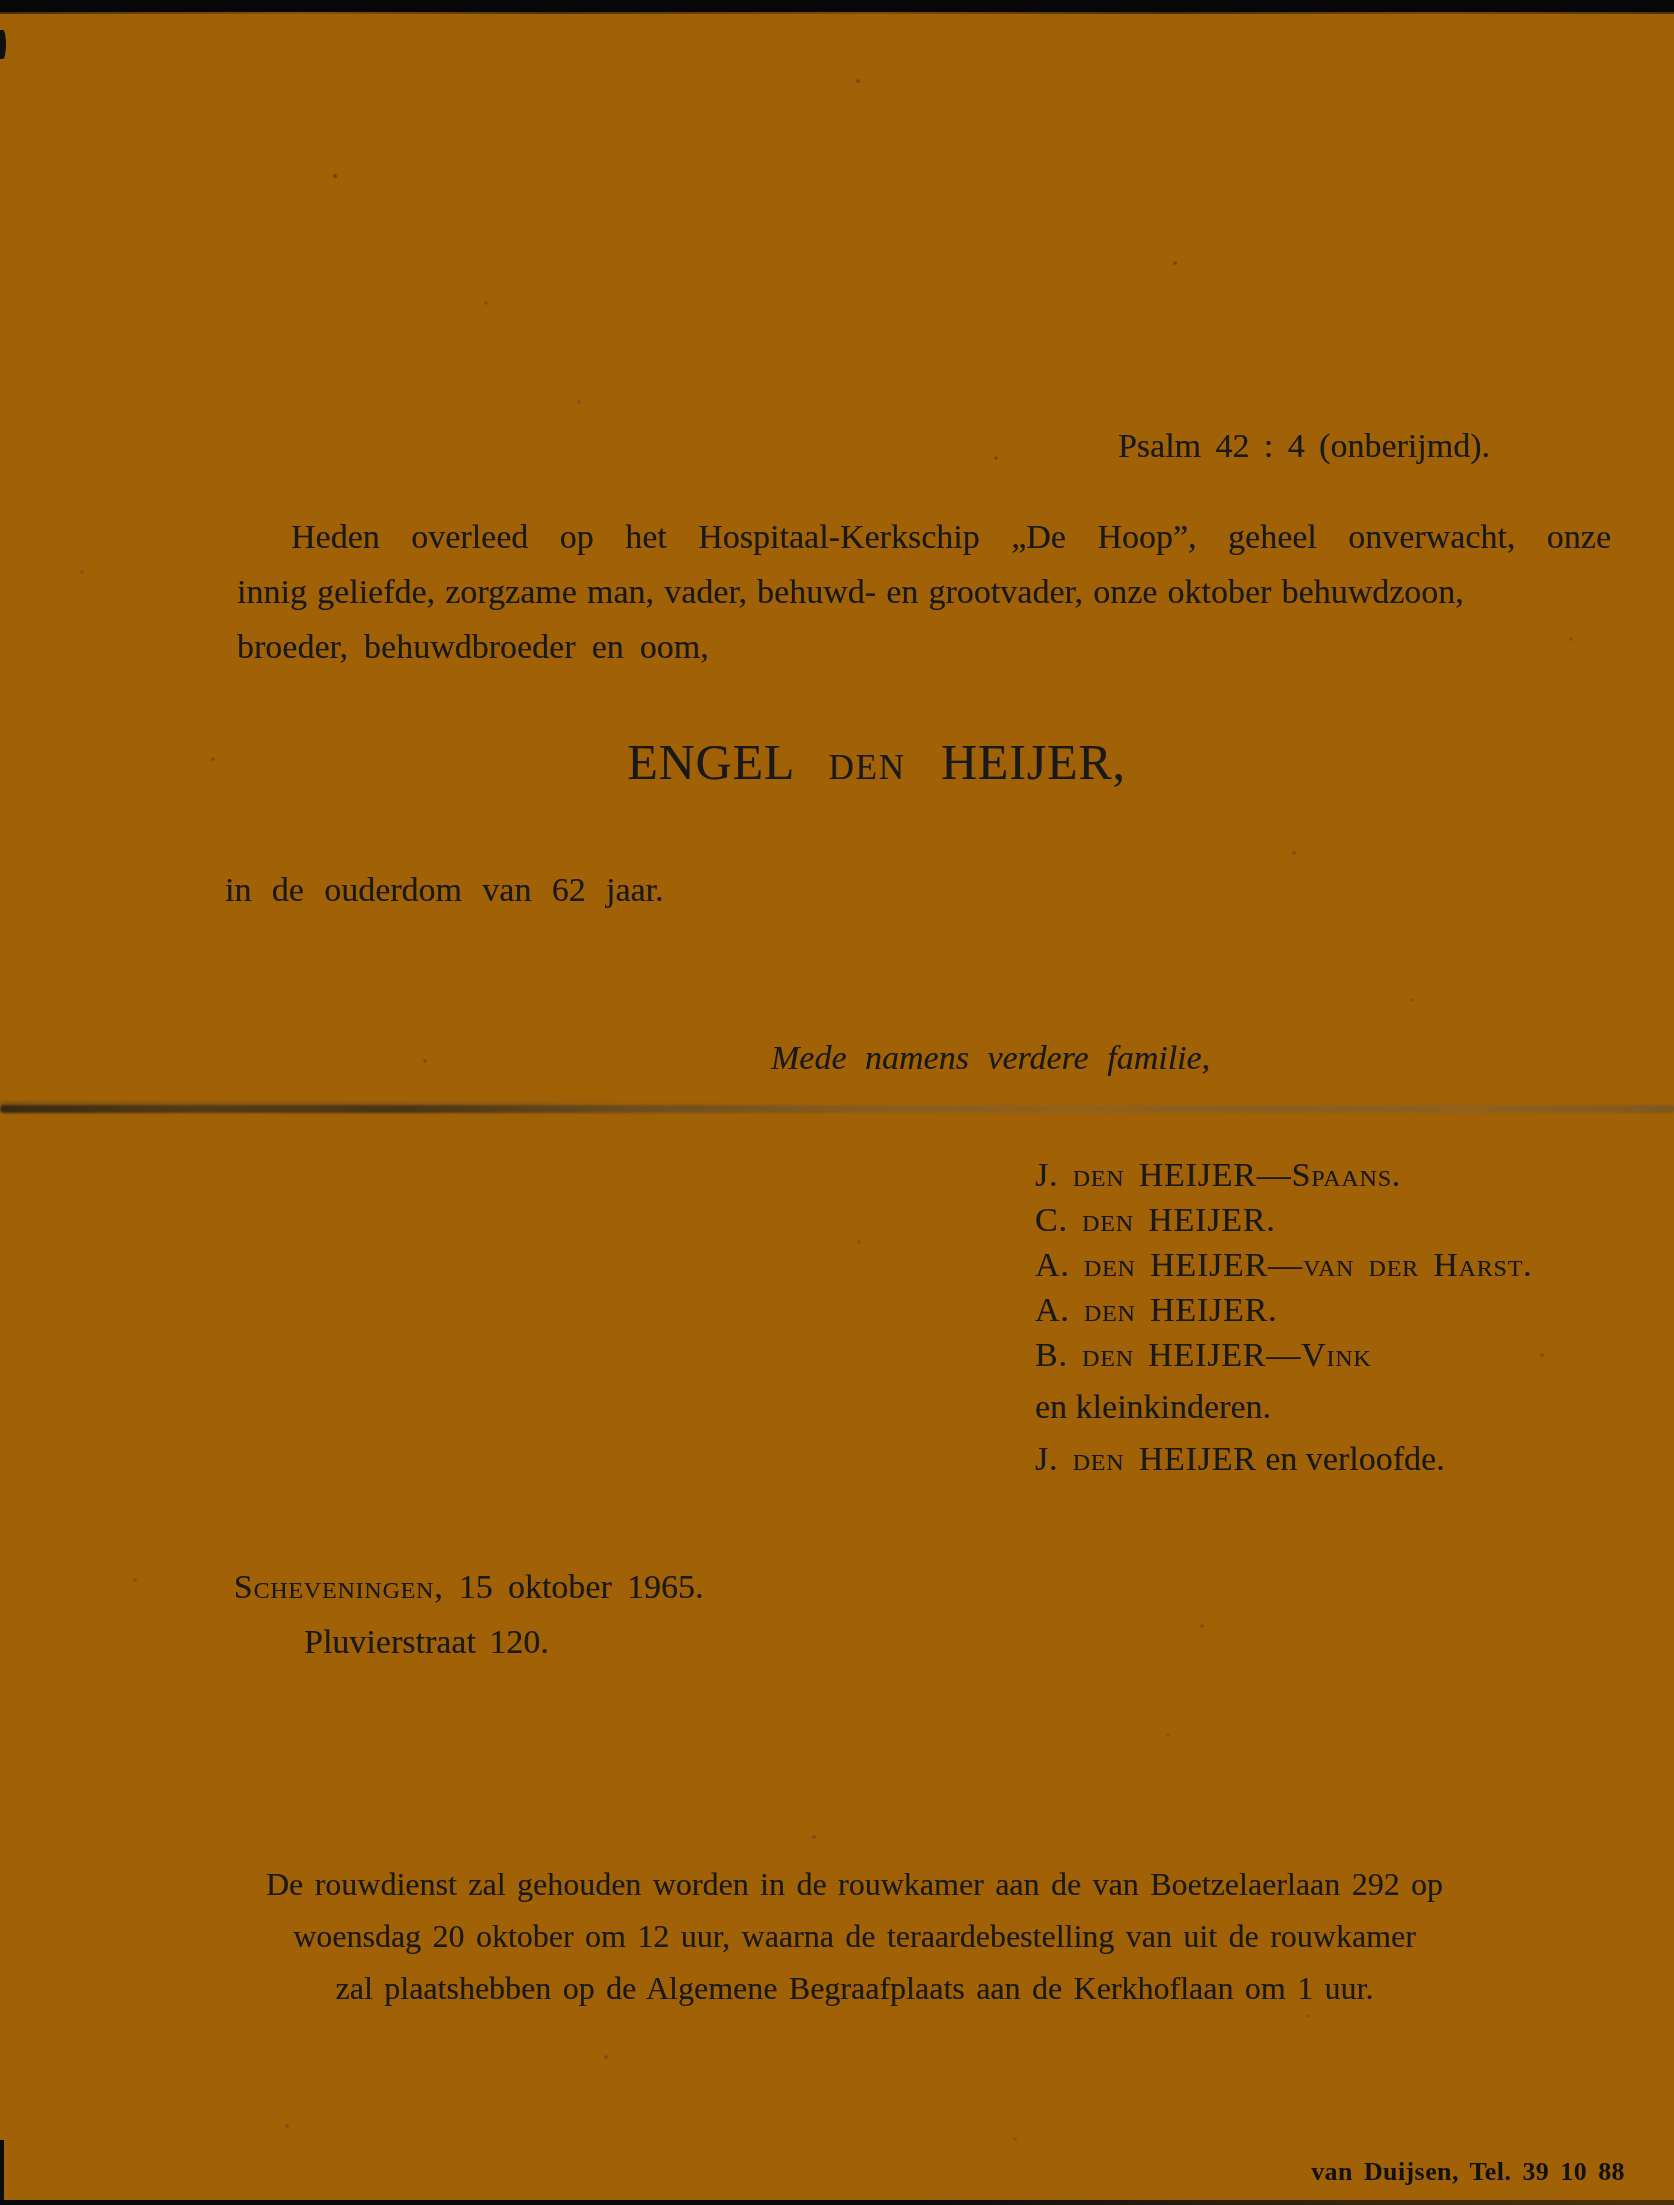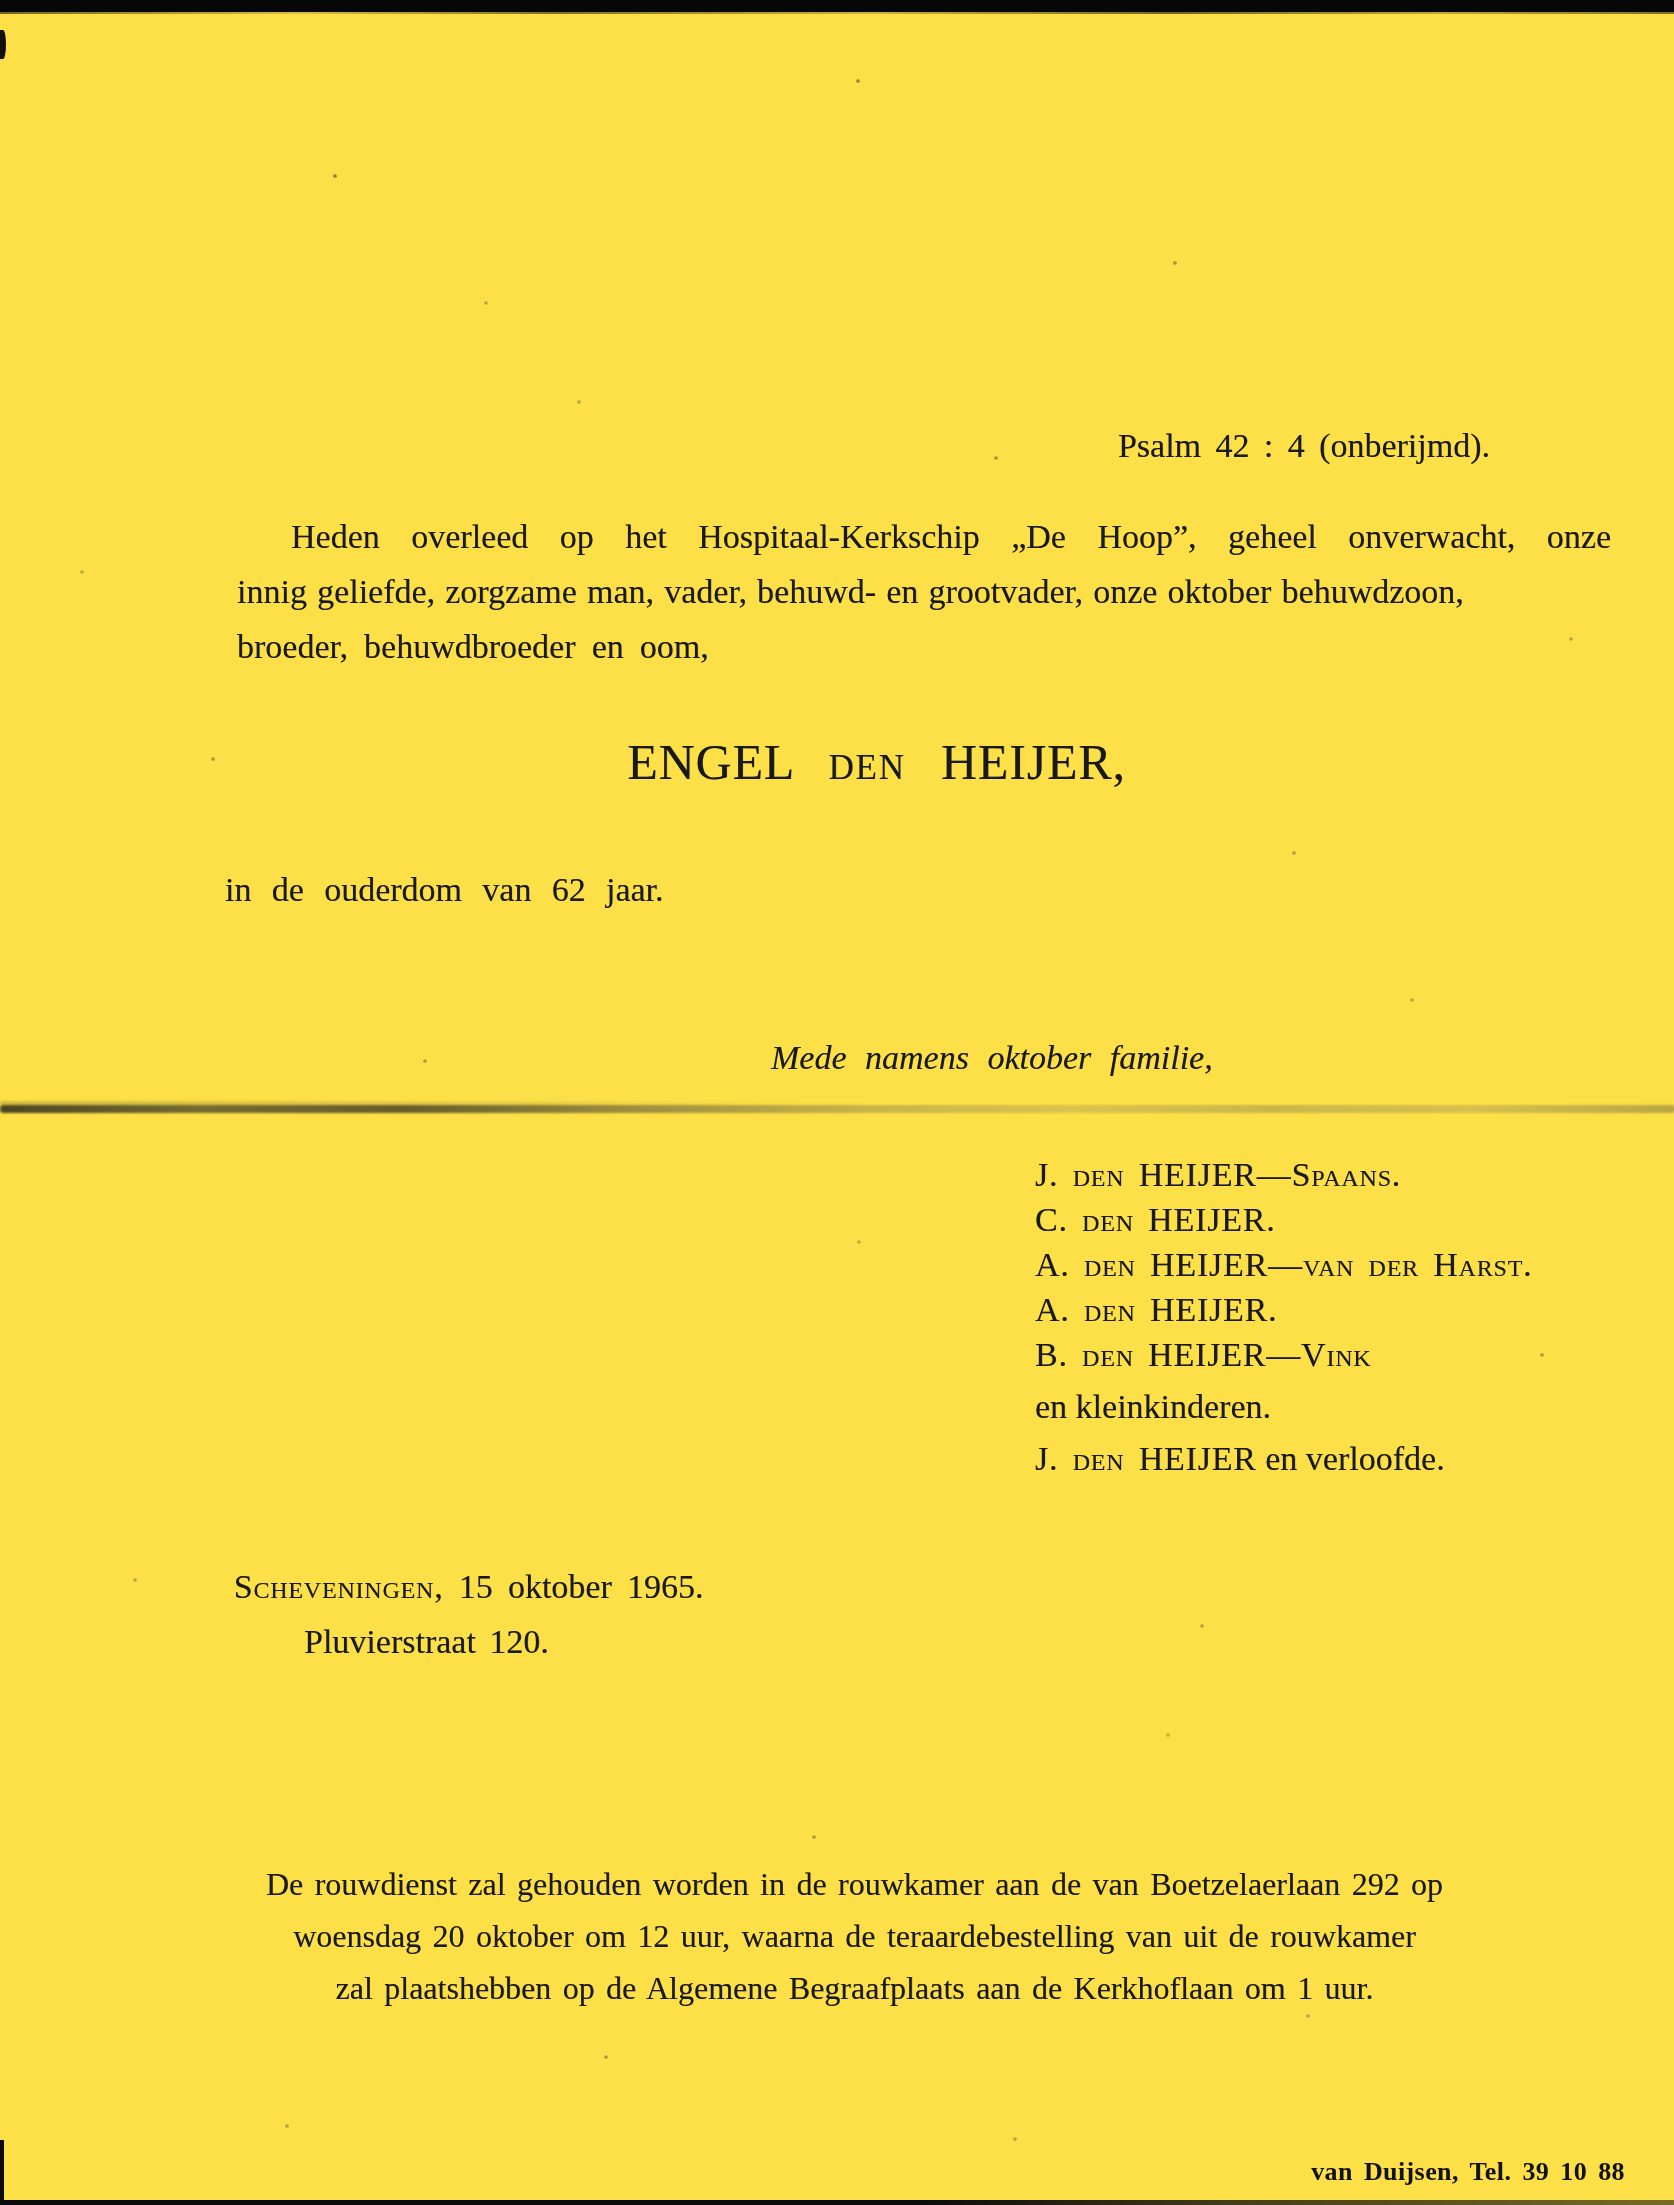--- a/index.html
+++ b/index.html
@@ -1,20 +1,20 @@
 <!DOCTYPE html>
 <html style="font-size:13.4px"><head>
 <meta charset="utf-8">
 <style>
   html, body { margin: 0; padding: 0; background: #888; }
   .page {
     position: relative;
     width: 1675px;
     height: 2205px;
-    background: #fde047;
+    background: #a16207;
     overflow: hidden;
     font-family: "Liberation Serif", "DejaVu Serif", serif;
     color: #191919;
   }
   .ink { text-shadow: 0.3px 0.3px 0.6px rgba(25,25,25,0.45); }
 
   
   .top-bar {
     position: absolute; top: 0; left: 0; width: 100%; height: 11.8px;
     background: #070707;
@@ -142,21 +142,21 @@
   </div>
 
   <div class="deceased ink">
     <span>ENGEL</span>
     <span class="particle">DEN</span>
     <span>HEIJER,</span>
   </div>
 
   <div class="age-line ink">in de ouderdom van 62 jaar.</div>
 
-  <div class="on-behalf ink">Mede namens oktober familie,</div>
+  <div class="on-behalf ink">Mede namens verdere familie,</div>
 
   <div class="crease"></div>
 
   <div class="family ink">
     <div class="name-line">
       <span class="sc">J. den HEIJER—Spaans.</span><span></span>
     </div>
     <div class="name-line">
       <span class="sc">C. den HEIJER.</span><span></span>
     </div>

